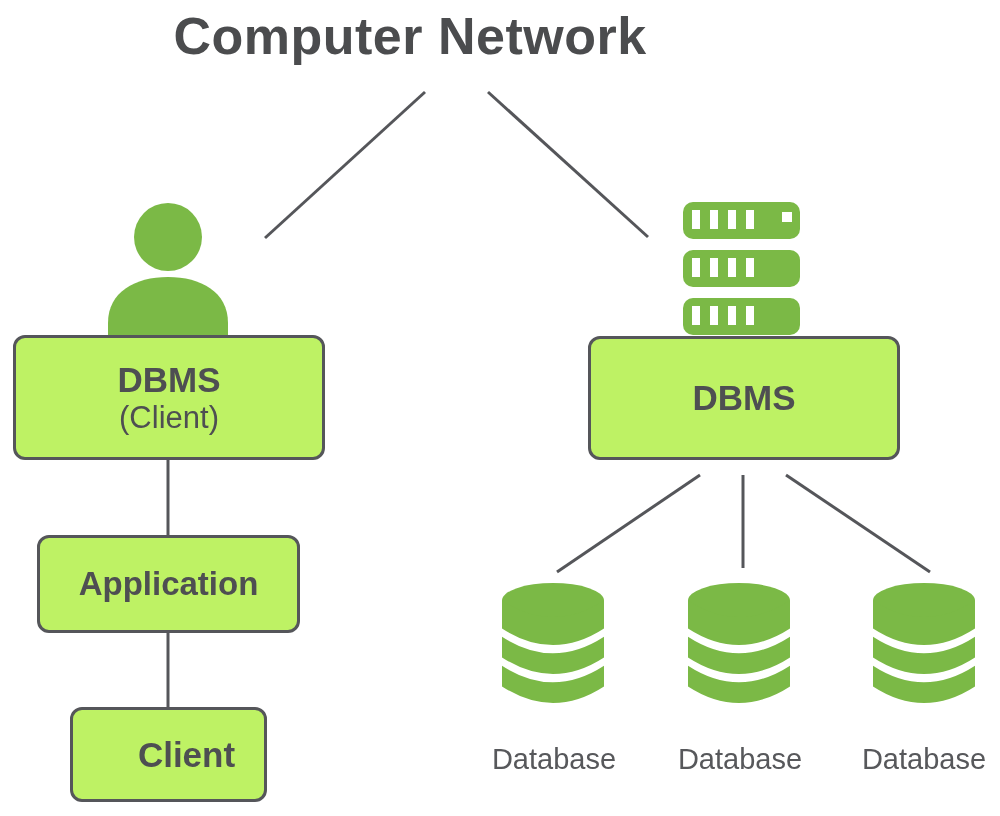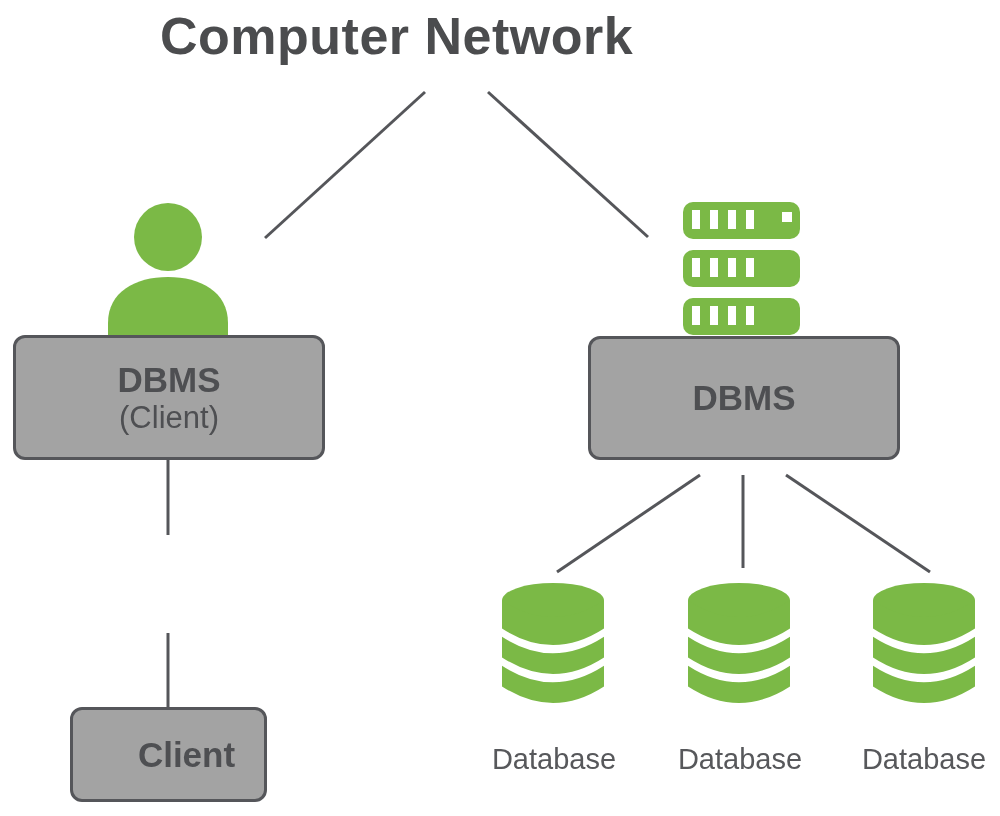--- a/index.html
+++ b/index.html
@@ -20,36 +20,37 @@
     left: 0; top: 0;
     width: 1000px; height: 816px;
     z-index: 1;
     pointer-events: none;
   }
   .title {
     position: absolute;
     left: 160px; top: 6px;
     width: 500px;
     margin: 0;
+    text-align: center;
     font-size: 52px;
     font-weight: bold;
     letter-spacing: 0.5px;
     color: #4b4c4e;
     z-index: 2;
   }
   .icon { position: absolute; z-index: 2; }
   .icon-user   { left: 100px; top: 195px; }
   .icon-server { left: 683px; top: 202px; }
   .icon-db1 { left: 502px; top: 583px; }
   .icon-db2 { left: 688px; top: 583px; }
   .icon-db3 { left: 873px; top: 583px; }
   .box {
     position: absolute;
     z-index: 3;
-    background: #a3a3a3;
+    background: #bef264;
     border: 3px solid #55565a;
     border-radius: 12px;
     box-sizing: border-box;
     display: flex;
     flex-direction: column;
     align-items: center;
     justify-content: center;
     color: #4e4f52;
     text-align: center;
   }
@@ -144,20 +145,23 @@
 
   <div class="box box-dbms-client">
     <div class="box-line-bold">DBMS</div>
     <div class="box-line-reg">(Client)</div>
   </div>
 
   <div class="box box-dbms-server">
     <div class="box-line-bold">DBMS</div>
   </div>
 
+  <div class="box box-application">
+    <div class="box-line-bold" style="font-size:33px;">Application</div>
+  </div>
 
   <div class="box box-client">
     <div class="box-line-bold">Client</div>
   </div>
 
   <svg class="icon icon-db1" width="102" height="122" viewBox="0 0 102 118" preserveAspectRatio="none">
     <use href="#db-glyph"></use>
   </svg>
   <svg class="icon icon-db2" width="102" height="122" viewBox="0 0 102 118" preserveAspectRatio="none">
     <use href="#db-glyph"></use>

